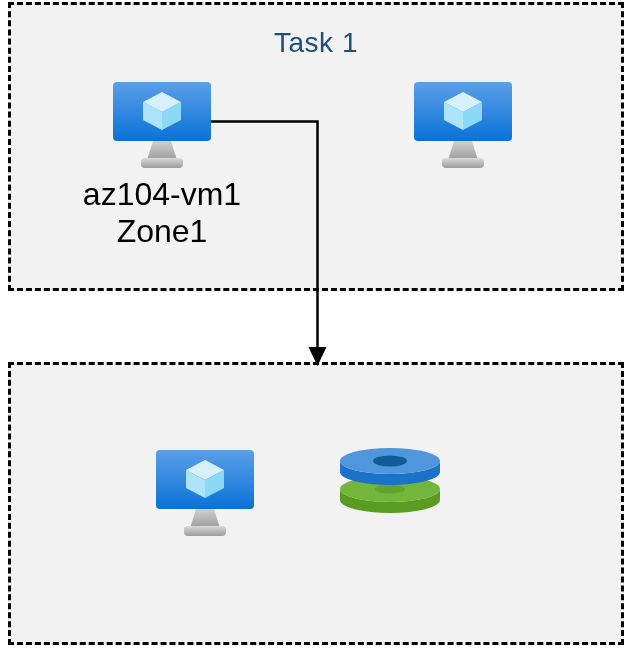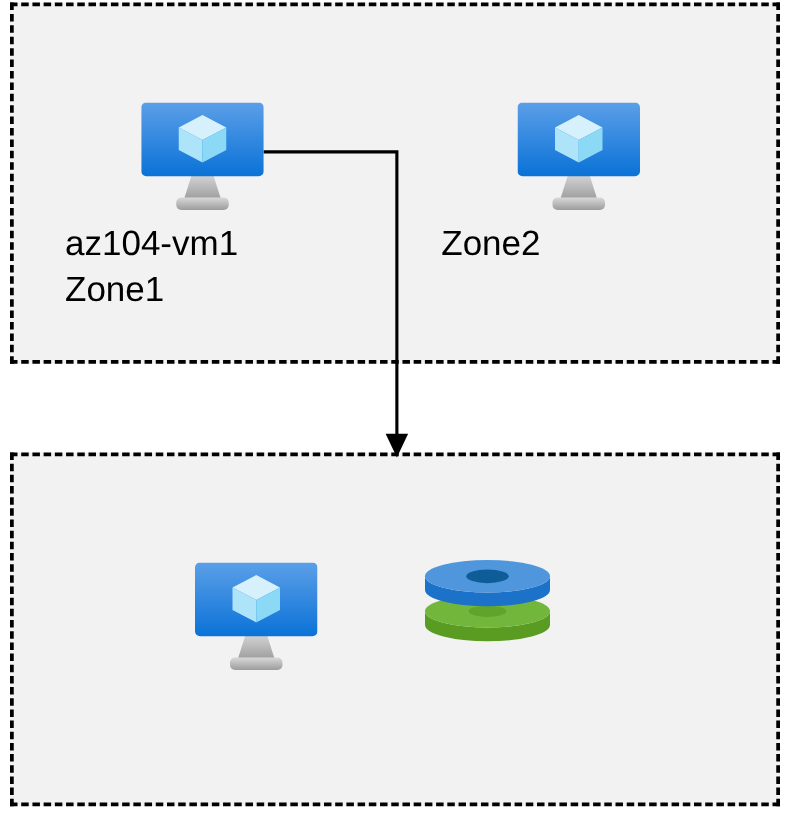--- a/index.html
+++ b/index.html
@@ -19,22 +19,22 @@
   #task2-box { top:362px; height:283px; }
 
   .box-title {
     position:absolute; left:0; right:0; top:22px;
     text-align:center;
     font-size:28px; letter-spacing:0.5px;
     color:var(--title-color,#1f4e79);
   }
   .abs { position:absolute; }
   .vm-label {
-    position:absolute; width:220px; 
-    font-size:28px; line-height:37px;
+    position:absolute; width:220px; text-align:center;
+    font-size:32px; line-height:37px;
     color:var(--label-color,#000);
   }
   .caption {
     position:absolute; width:400px; text-align:center;
     font-size:31px; color:var(--label-color,#000);
   }
   #arrow-overlay {
     position:absolute; left:0; top:0; width:628px; height:654px;
     pointer-events:none;
   }
@@ -65,20 +65,21 @@
       <stop offset="1" class="stop-screen-bottom"></stop>
     </linearGradient>
     <linearGradient id="standGrad" x1="0" y1="0" x2="0" y2="1">
       <stop offset="0" class="stop-stand-top"></stop>
       <stop offset="1" class="stop-stand-bottom"></stop>
     </linearGradient>
   </defs>
 </svg>
 
 <div class="task-box" id="task1-box">
+  <div class="box-title">Task 1</div>
 
   <div class="abs" style="left:102px; top:77px;">
     <svg width="98" height="86" viewBox="0 0 98 86">
       <polygon points="41,56 57,56 64,78 34,78" fill="url(#standGrad)"></polygon>
       <rect x="28" y="76" width="42" height="10" rx="4" fill="url(#standGrad)"></rect>
       <rect x="0" y="0" width="98" height="59" rx="4" fill="url(#screenGrad)"></rect>
       <polygon class="f-cube-top" points="49,10 68,20 49,30 30,20"></polygon>
       <polygon class="f-cube-left" points="30,20 49,30 49,48 30,38"></polygon>
       <polygon class="f-cube-right" points="49,30 68,20 68,38 49,48"></polygon>
     </svg>
@@ -92,21 +93,20 @@
     <svg width="98" height="86" viewBox="0 0 98 86">
       <polygon points="41,56 57,56 64,78 34,78" fill="url(#standGrad)"></polygon>
       <rect x="28" y="76" width="42" height="10" rx="4" fill="url(#standGrad)"></rect>
       <rect x="0" y="0" width="98" height="59" rx="4" fill="url(#screenGrad)"></rect>
       <polygon class="f-cube-top" points="49,10 68,20 49,30 30,20"></polygon>
       <polygon class="f-cube-left" points="30,20 49,30 49,48 30,38"></polygon>
       <polygon class="f-cube-right" points="49,30 68,20 68,38 49,48"></polygon>
     </svg>
   </div>
   <div class="vm-label" style="left:342px; top:171px;">
-    <div>Zone2</div>
   </div>
 </div>
 
 <div class="task-box" id="task2-box">
 
   <div class="abs" style="left:145px; top:85px;">
     <svg width="98" height="86" viewBox="0 0 98 86">
       <polygon points="41,56 57,56 64,78 34,78" fill="url(#standGrad)"></polygon>
       <rect x="28" y="76" width="42" height="10" rx="4" fill="url(#standGrad)"></rect>
       <rect x="0" y="0" width="98" height="59" rx="4" fill="url(#screenGrad)"></rect>

